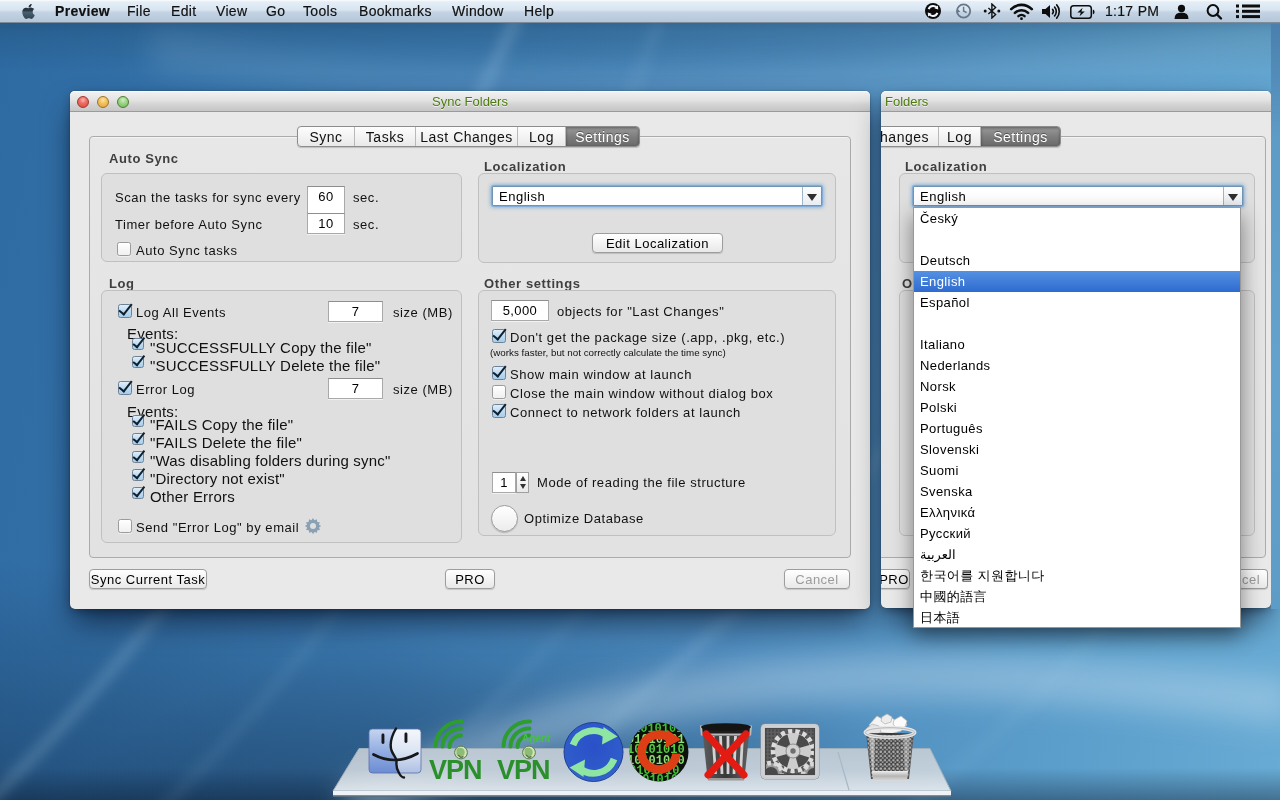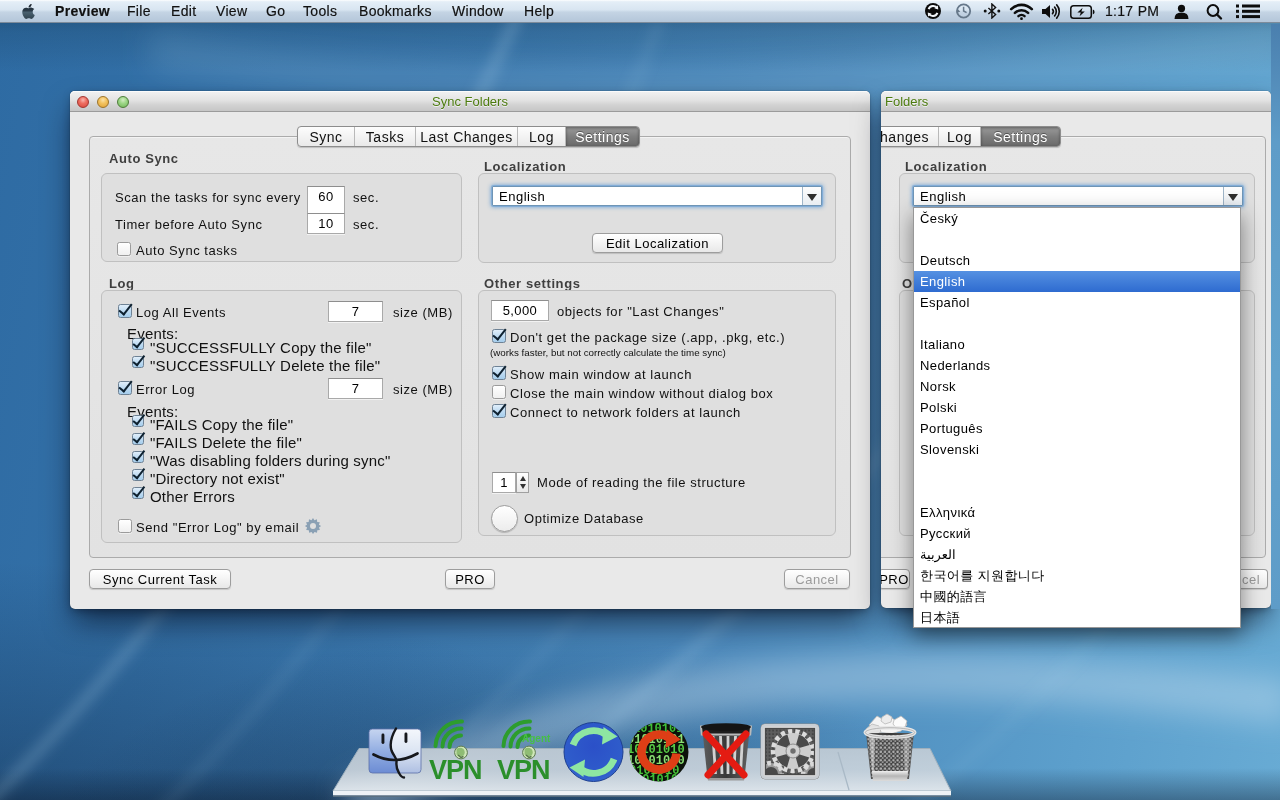--- a/index.html
+++ b/index.html
@@ -284,21 +284,21 @@
 
     <div class="field" style="left:422px; top:381px; width:24px; height:21px;">1</div>
     <div class="abs" style="left:446px; top:381px; width:13px; height:21px; background:linear-gradient(180deg,#fff,#e8e8e8); border:1px solid #a0a0a0;">
       <div style="position:absolute; left:2.5px; top:3px; border-left:3.5px solid transparent; border-right:3.5px solid transparent; border-bottom:5px solid #333;"></div>
       <div style="position:absolute; left:2.5px; bottom:3px; border-left:3.5px solid transparent; border-right:3.5px solid transparent; border-top:5px solid #333;"></div>
     </div>
     <div class="lbl" style="left:467px; top:384px;">Mode of reading the file structure</div>
     <div class="abs" style="left:421px; top:414px; width:27px; height:27px; border-radius:50%; background:linear-gradient(180deg,#fff,#ececec); border:1px solid #9d9d9d; box-shadow:0 1px 1px rgba(0,0,0,0.2);"></div>
     <div class="lbl" style="left:454px; top:420px;">Optimize Database</div>
 
-    <div class="btn" style="left:19px; top:478px; width:142px; height:20px; line-height:19px;">Sync Current Task</div>
+    <div class="btn" style="left:19px; top:478px; width:118px; height:20px; line-height:19px;">Sync Current Task</div>
     <div class="btn" style="left:375px; top:478px; width:50px; height:20px; line-height:19px;">PRO</div>
     <div class="btn" style="left:714px; top:478px; width:66px; height:20px; line-height:19px; color:#9b9b9b;">Cancel</div>
   </div>
 
   <div class="win" id="rightwin" style="left:881px; top:91px; width:390px; height:517px; overflow:hidden;">
     <div class="titlebar" style="border-radius:5px 0 0 0;"></div>
     <div class="titletext" style="text-align:left; left:4px;">Folders</div>
 
     <div class="tabbox" style="left:-2px; top:45px; width:387px; height:422px; border-radius:0 4px 4px 0;"></div>
 
@@ -329,20 +329,22 @@
     <div class="row" style="top:0px;">Český</div>
     <div class="row" style="top:42px;">Deutsch</div>
     <div class="row sel" style="top:63px;">English</div>
     <div class="row" style="top:84px;">Español</div>
     <div class="row" style="top:126px;">Italiano</div>
     <div class="row" style="top:147px;">Nederlands</div>
     <div class="row" style="top:168px;">Norsk</div>
     <div class="row" style="top:189px;">Polski</div>
     <div class="row" style="top:231px;">Slovenski</div>
     <div class="row" style="top:210px;">Português</div>
+    <div class="row" style="top:252px;">Suomi</div>
+    <div class="row" style="top:273px;">Svenska</div>
     <div class="row" style="top:294px;">Ελληνικά</div>
     <div class="row" style="top:315px;">Русский</div>
     <div class="row" style="top:336px;">العربية</div>
     <div class="row" style="top:357px;">한국어를 지원합니다</div>
     <div class="row" style="top:378px;">中國的語言</div>
     <div class="row" style="top:399px;">日本語</div>
   </div>
 
   <svg class="abs" width="640" height="100" viewBox="0 0 640 100" style="left:325px; top:700px;">
     <defs>

